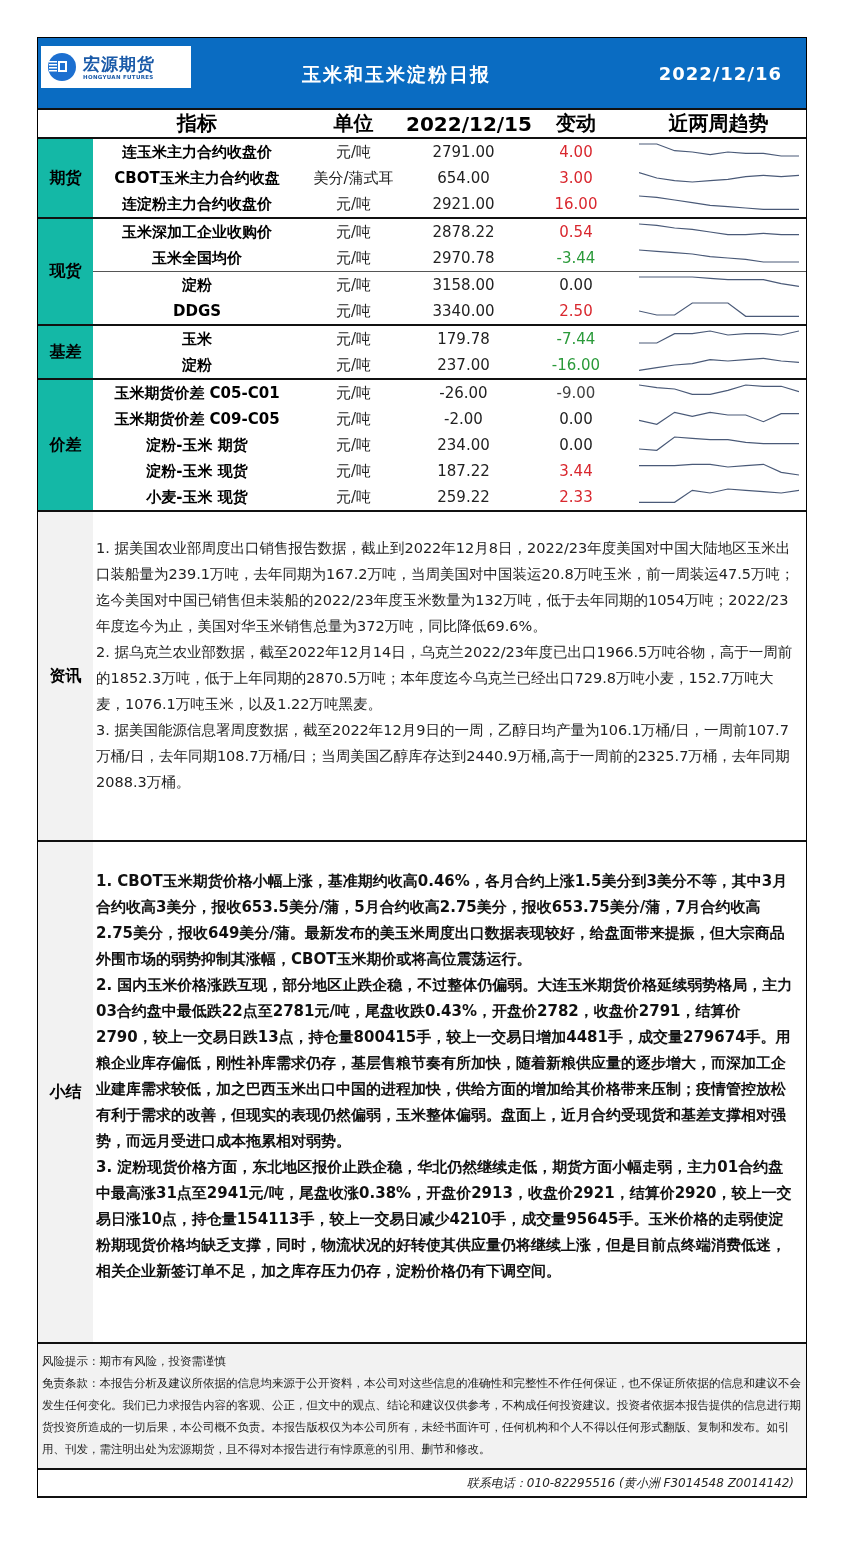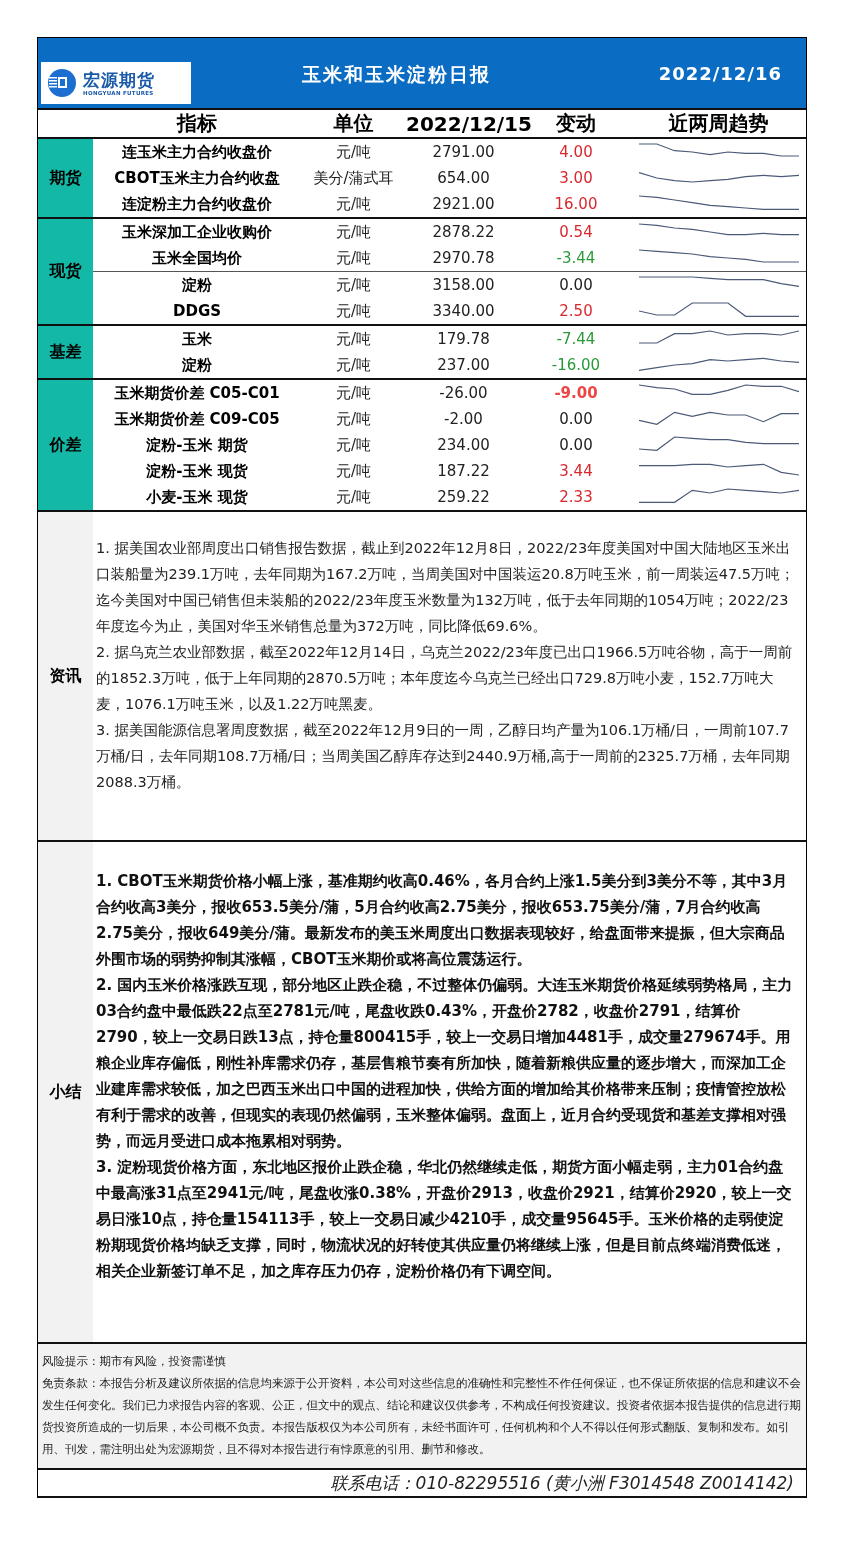--- a/index.html
+++ b/index.html
@@ -1,19 +1,19 @@
 <!DOCTYPE html>
 <html><head>
 <meta charset="utf-8">
 <style>
   html, body { margin:0; padding:0; background:#ffffff; }
   body { width:843px; height:1543px; position:relative; font-family:"DejaVu Sans", sans-serif; color:#000; }
   .frame { position:absolute; left:37px; top:37px; width:770px; border:1px solid #000; box-sizing:border-box; border-bottom:none; }
   .header { height:70px; background:#0a6cc2; position:relative; border-bottom:2px solid #111; }
-  .logo { position:absolute; left:3px; top:24px; width:150px; height:42px; background:#fff; display:flex; align-items:center; }
+  .logo { position:absolute; left:3px; top:8px; width:150px; height:42px; background:#fff; display:flex; align-items:center; }
   .logo-mark { width:30px; height:30px; margin-left:6px; position:relative; }
   .logo-text { margin-left:6px; display:flex; flex-direction:column; }
   .logo-cn { color:#1a5aa8; font-weight:bold; font-size:17px; letter-spacing:1px; line-height:20px; }
   .logo-en { color:#1a5aa8; font-size:5.5px; font-weight:bold; letter-spacing:0.3px; }
   .title { position:absolute; left:264px; top:24px; color:#fff; font-size:19px; font-weight:bold; letter-spacing:2px; }
   .hdate { position:absolute; right:24px; top:25px; color:#fff; font-size:18px; font-weight:bold; letter-spacing:1px; }
 
   table.grid { border-collapse:collapse; width:768px; table-layout:fixed; font-size:15px; }
   table.grid td, table.grid th { height:26px; padding:0; text-align:center; white-space:nowrap; }
   table.grid th { font-weight:bold; font-size:20px; border-bottom:2px solid #111; height:25px; }
@@ -29,21 +29,21 @@
   .trend svg { display:block; margin:0 auto; }
 
   .section { display:flex; border-bottom:2px solid #111; }
   .section .side { width:55px; background:#f2f2f2; font-weight:bold; font-size:16px; display:flex; align-items:center; justify-content:center; }
   .section .body { flex:1; padding:0 10px 0 3px; }
   .news p { margin:0; font-size:14.5px; line-height:26px; color:#222; }
   .summary p { margin:0; font-size:15px; line-height:26px; font-weight:bold; color:#111; }
 
   .disclaimer { background:#f2f2f2; border-bottom:2px solid #111; padding:6px 4px 8px 4px; }
   .disclaimer p { margin:0; font-size:11.5px; line-height:22px; color:#222; }
-  .contact { height:26px; border-bottom:2px solid #111; text-align:right; padding-right:12px; font-style:italic; font-size:17px; line-height:27px; color:#222; }
+  .contact { height:26px; border-bottom:2px solid #111; text-align:right; padding-right:12px; font-style:italic; font-size:12px; line-height:27px; color:#222; }
 </style>
 </head>
 <body>
 
 <div class="frame">
 
   <div class="header" style="background: rgb(10, 108, 194);">
     <div class="logo">
       <div class="logo-mark">
         <svg width="30" height="30" viewBox="0 0 30 30">
@@ -185,21 +185,21 @@
             <svg width="160" height="20" viewBox="0 0 160 20">
               <polyline fill="none" stroke="#4a5a78" stroke-width="1.2" points="0.0,15.3 17.8,12.7 35.6,10.0 53.3,8.7 71.1,4.7 88.9,6.0 106.7,4.7 124.4,3.3 142.2,6.0 160.0,7.3"></polyline>
             </svg>
           </td>
         </tr>
         <tr>
           <td rowspan="5" class="cat" style="border-bottom: 2px solid rgb(17, 17, 17);">价差</td>
           <td class="ind">玉米期货价差 C05-C01</td>
           <td class="unit">元/吨</td>
           <td class="val">-26.00</td>
-          <td class="down" style="color: #ef4444; font-weight: bold;">-9.00</td>
+          <td class="down" style="color: #404040;">-9.00</td>
           <td class="trend">
             <svg width="160" height="20" viewBox="0 0 160 20">
               <polyline fill="none" stroke="#4a5a78" stroke-width="1.2" points="0.0,2.0 17.8,4.7 35.6,6.0 53.3,11.3 71.1,11.3 88.9,7.3 106.7,2.0 124.4,3.3 142.2,3.3 160.0,8.7"></polyline>
             </svg>
           </td>
         </tr>
         <tr>
           <td class="ind">玉米期货价差 C09-C05</td>
           <td class="unit">元/吨</td>
           <td class="val">-2.00</td>

